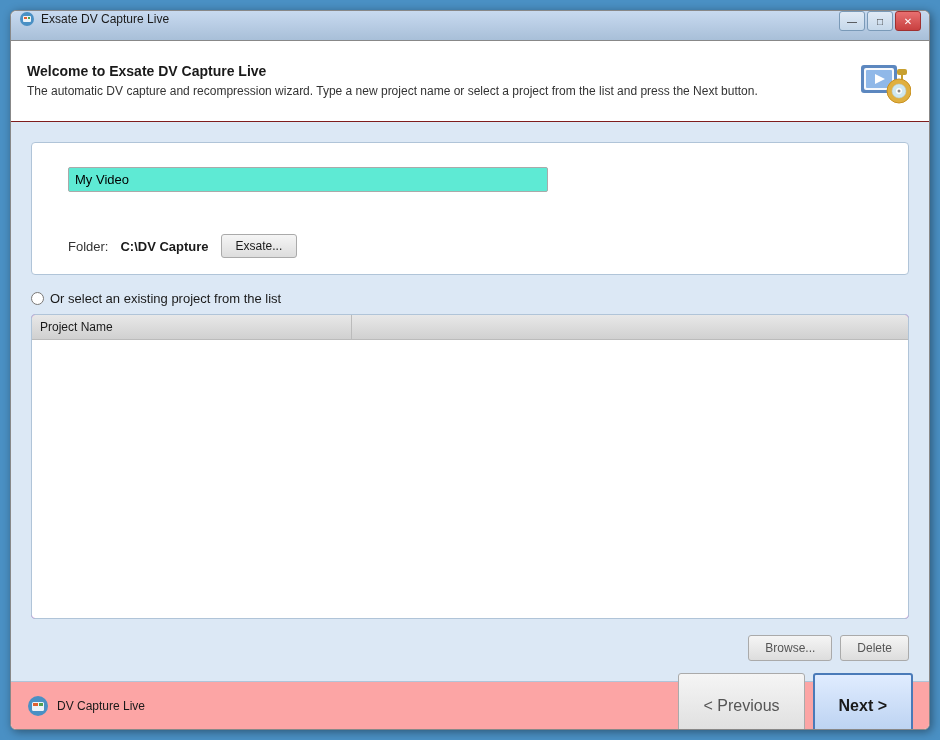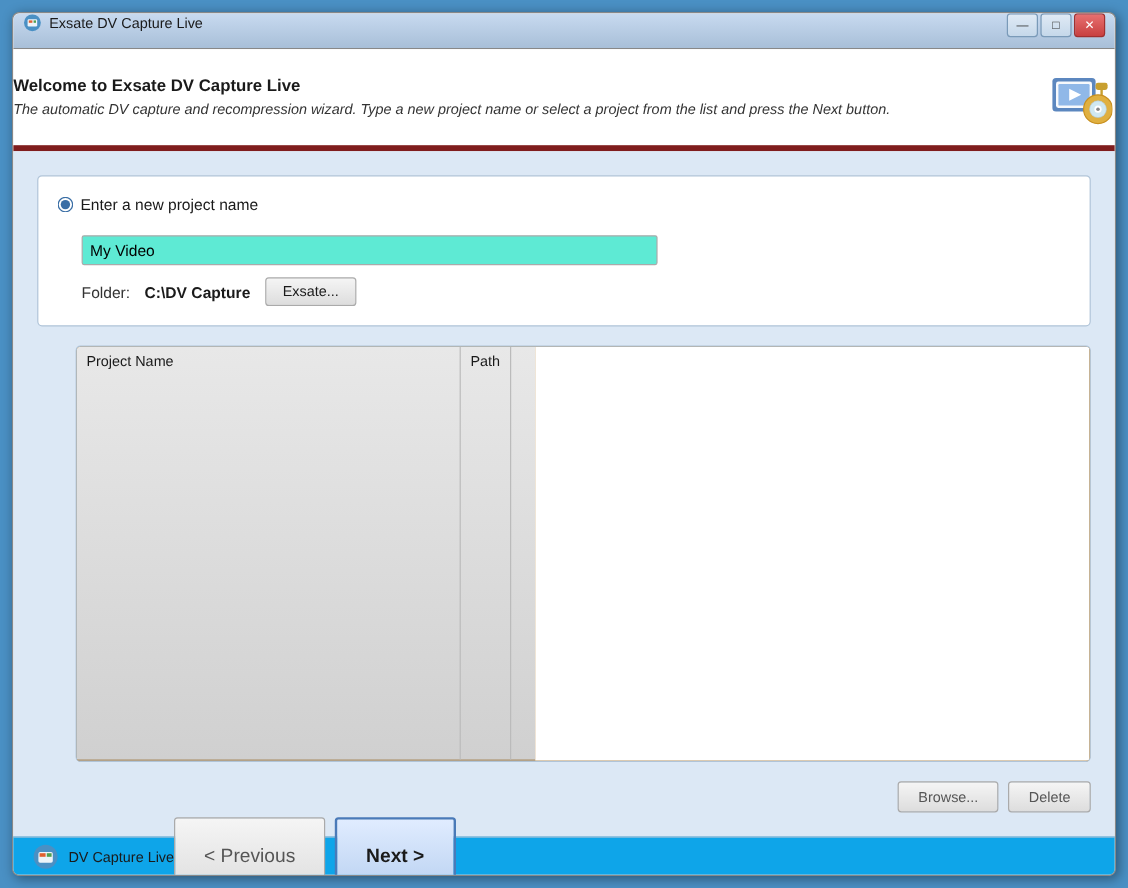--- a/index.html
+++ b/index.html
@@ -72,39 +72,38 @@
     }
     .tb-btn.close {
       background: linear-gradient(to bottom, #e87070, #c84040);
       color: white;
       border-color: #a03030;
     }
 
     
     .header-banner {
       background: white;
-      border-bottom: 5px solid #7f1d1d;
-      padding: 12px 0;
+      border-bottom: 1px solid #7f1d1d;
+      padding: 12px 16px;
       display: flex;
       align-items: center;
       justify-content: space-between;
       flex-shrink: 0;
     }
     .header-text { flex: 1; }
     .header-title {
       font-weight: bold;
       font-size: 14px;
       color: #1a1a1a;
       margin-bottom: 4px;
     }
     .header-desc {
       font-size: 12px;
       color: #333;
       line-height: 1.4;
-      font-style: italic;
     }
     .header-icon {
       width: 56px;
       height: 56px;
       display: flex;
       align-items: center;
       justify-content: center;
       flex-shrink: 0;
     }
 
@@ -163,20 +162,21 @@
       border: 1px solid #aaa;
       border-radius: 2px;
       font-size: 13px;
       background: #5eead4;
     }
 
     .folder-row {
       display: flex;
       align-items: center;
       gap: 12px;
+      margin-top: 32px;
     }
     .folder-label {
       font-size: 13px;
       color: #333;
       white-space: nowrap;
     }
     .folder-path {
       font-weight: bold;
       color: #1a1a1a;
     }
@@ -186,28 +186,27 @@
       border-radius: 3px;
       background: linear-gradient(to bottom, #f5f5f5, #ddd);
       font-size: 12px;
       cursor: pointer;
       color: #1a1a1a;
     }
 
     
     .list-section {
       flex: 1;
-      background: #a16207;
+      background: #a21caf;
       border: 1px solid #b0c4d8;
       border-radius: 4px;
       display: flex;
-      flex-direction: row;
+      flex-direction: column;
       overflow: hidden;
       min-height: 0;
-      margin-left: 32px;
     }
 
     .list-header {
       display: grid;
       grid-template-columns: 320px 1fr 20px;
       background: linear-gradient(to bottom, #e8e8e8, #d0d0d0);
       border-bottom: 1px solid #bbb;
     }
     .list-header-cell {
       padding: 5px 8px;
@@ -237,26 +236,26 @@
       border: 1px solid #aaa;
       border-radius: 3px;
       background: linear-gradient(to bottom, #f5f5f5, #ddd);
       font-size: 12px;
       cursor: pointer;
       color: #555;
     }
 
     
     .footer {
-      background: #0ea5e9;
+      background: #fca5a5;
       border-top: 1px solid #b0c4d8;
-      height: 32px;
-      display: flex;
-      align-items: center;
-      justify-content: flex-start;
+      height: 48px;
+      display: flex;
+      align-items: center;
+      justify-content: space-between;
       padding: 0 16px;
       flex-shrink: 0;
     }
     .footer-left {
       display: flex;
       align-items: center;
       gap: 8px;
     }
     .footer-label {
       font-size: 12px;
@@ -331,41 +330,40 @@
         <circle cx="40" cy="36" r="3" fill="white"></circle>
         <circle cx="40" cy="36" r="1.5" fill="#888"></circle>
       </svg>
     </div>
   </div>
 
   <div class="main-content">
 
     <div class="panel">
       <div class="radio-group">
-        <label class="radio-label">
-          <input type="radio" name="project-mode" checked="" style="">
-          <span>Enter a new project name</span>
-        </label>
         <div class="project-name-field">
           <input type="text" class="text-input" value="My Video" style="">
           <div class="folder-row">
             <span class="folder-label">Folder:</span>
             <span class="folder-label folder-path">C:\DV Capture</span>
             <button class="change-btn">Exsate...</button>
           </div>
         </div>
       </div>
     </div>
 
     <div style="display:flex; flex-direction:column; flex:1; gap:8px; min-height:0;">
+      <label class="radio-label">
+        <input type="radio" name="project-mode" style="">
+        <span>Or select an existing project from the list</span>
+      </label>
 
       <div class="list-section">
         <div class="list-header">
           <div class="list-header-cell">Project Name</div>
-          <div class="list-header-cell">Path</div>
           <div class="list-header-cell"></div>
         </div>
         <div class="list-body">
           
         </div>
       </div>
 
       <div class="list-actions">
         <button class="action-btn">Browse...</button>
         <button class="action-btn">Delete</button>

